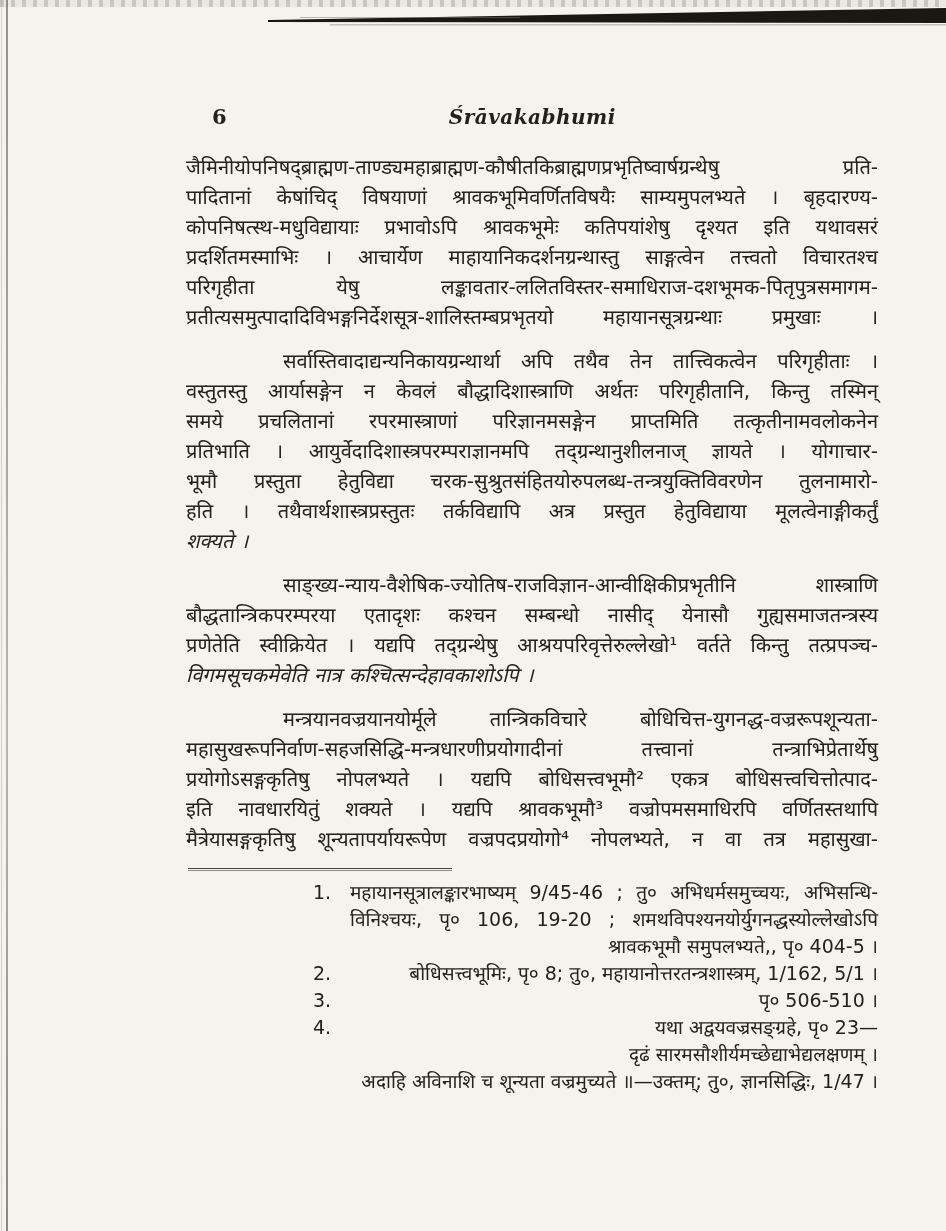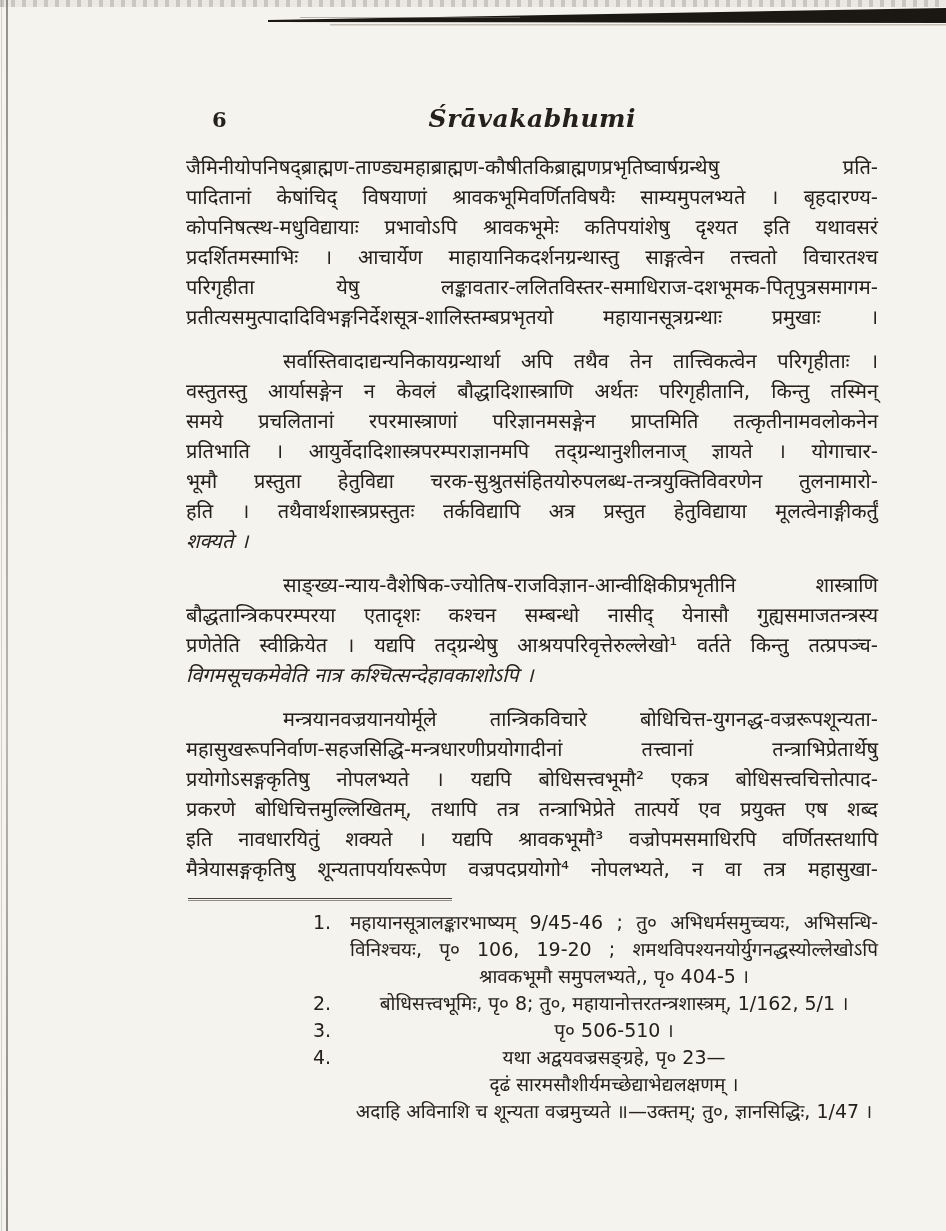--- a/index.html
+++ b/index.html
@@ -29,21 +29,21 @@
   
   .content{position:absolute;left:186px;top:104px;width:692px;}
   .header-row{display:flex;align-items:baseline;height:26px;margin-bottom:22px;}
   .page-number{
     font-family:"DejaVu Serif","Liberation Serif",serif;
     font-weight:bold;font-size:21px;margin-left:26px;
   }
   .running-title{
     flex:1;text-align:center;
     font-family:"DejaVu Serif","Liberation Serif",serif;
-    font-style:italic;font-weight:bold;font-size:25px;letter-spacing:.5px;
+    font-style:italic;font-weight:bold;font-size:20px;letter-spacing:.5px;
     padding-right:40px;
   }
   .para{margin:0 0 14px 0;}
   .bline{
     font-size:20px;line-height:30px;
     text-align:justify;text-align-last:justify;
     word-spacing:1px;
   }
   .bline.endline{text-align-last:left;font-style:italic;}
   .bline.ind{text-indent:97px;}
@@ -52,21 +52,21 @@
     width:264px;height:3px;margin:4px 0 8px 2px;
     background:linear-gradient(180deg,#46413a 0,#46413a 1px,transparent 1px,transparent 2px,rgba(90,84,75,.65) 2px,rgba(90,84,75,.65) 3px);
   }
   .footnotes{margin-left:127px;width:565px;}
   .fn-item{display:flex;align-items:flex-start;}
   .fn-no{
     width:37px;flex:0 0 37px;
     font-size:19px;line-height:27px;
   }
   .fn-lines{flex:1;}
-  .fn-line{font-size:19px;line-height:27px;text-align:center;}
+  .fn-line{font-size:19px;line-height:27px;text-align:right;}
   .fn-line.j{text-align:justify;text-align-last:justify;}
 </style>
 </head>
 <body>
 
 <div class="page">
 
   <div class="scan-top-noise"></div>
   <svg class="scan-top-wedge" viewBox="0 0 946 34" xmlns="http://www.w3.org/2000/svg">
     <polygon points="268,20 946,8 946,23 268,22" fill="#1b1712"></polygon>
@@ -106,21 +106,20 @@
       <div class="bline ind">साङ्ख्य-न्याय-वैशेषिक-ज्योतिष-राजविज्ञान-आन्वीक्षिकीप्रभृतीनि शास्त्राणि</div>
       <div class="bline">बौद्धतान्त्रिकपरम्परया एतादृशः कश्चन सम्बन्धो नासीद् येनासौ गुह्यसमाजतन्त्रस्य</div>
       <div class="bline">प्रणेतेति स्वीक्रियेत । यद्यपि तद्ग्रन्थेषु आश्रयपरिवृत्तेरुल्लेखो¹ वर्तते किन्तु तत्प्रपञ्च-</div>
       <div class="bline endline">विगमसूचकमेवेति नात्र कश्चित्सन्देहावकाशोऽपि ।</div>
     </div>
 
     <div class="para">
       <div class="bline ind">मन्त्रयानवज्रयानयोर्मूले तान्त्रिकविचारे बोधिचित्त-युगनद्ध-वज्ररूपशून्यता-</div>
       <div class="bline">महासुखरूपनिर्वाण-सहजसिद्धि-मन्त्रधारणीप्रयोगादीनां तत्त्वानां तन्त्राभिप्रेतार्थेषु</div>
       <div class="bline">प्रयोगोऽसङ्गकृतिषु नोपलभ्यते । यद्यपि बोधिसत्त्वभूमौ² एकत्र बोधिसत्त्वचित्तोत्पाद-</div>
-      <div class="bline">प्रकरणे बोधिचित्तमुल्लिखितम्, तथापि तत्र तन्त्राभिप्रेते तात्पर्ये एव प्रयुक्त एष शब्द</div>
       <div class="bline">इति नावधारयितुं शक्यते । यद्यपि श्रावकभूमौ³ वज्रोपमसमाधिरपि वर्णितस्तथापि</div>
       <div class="bline">मैत्रेयासङ्गकृतिषु शून्यतापर्यायरूपेण वज्रपदप्रयोगो⁴ नोपलभ्यते, न वा तत्र महासुखा-</div>
     </div>
 
     <div class="fn-sep"></div>
 
     <div class="footnotes">
 
       <div class="fn-item">
         <span class="fn-no">1.</span>

